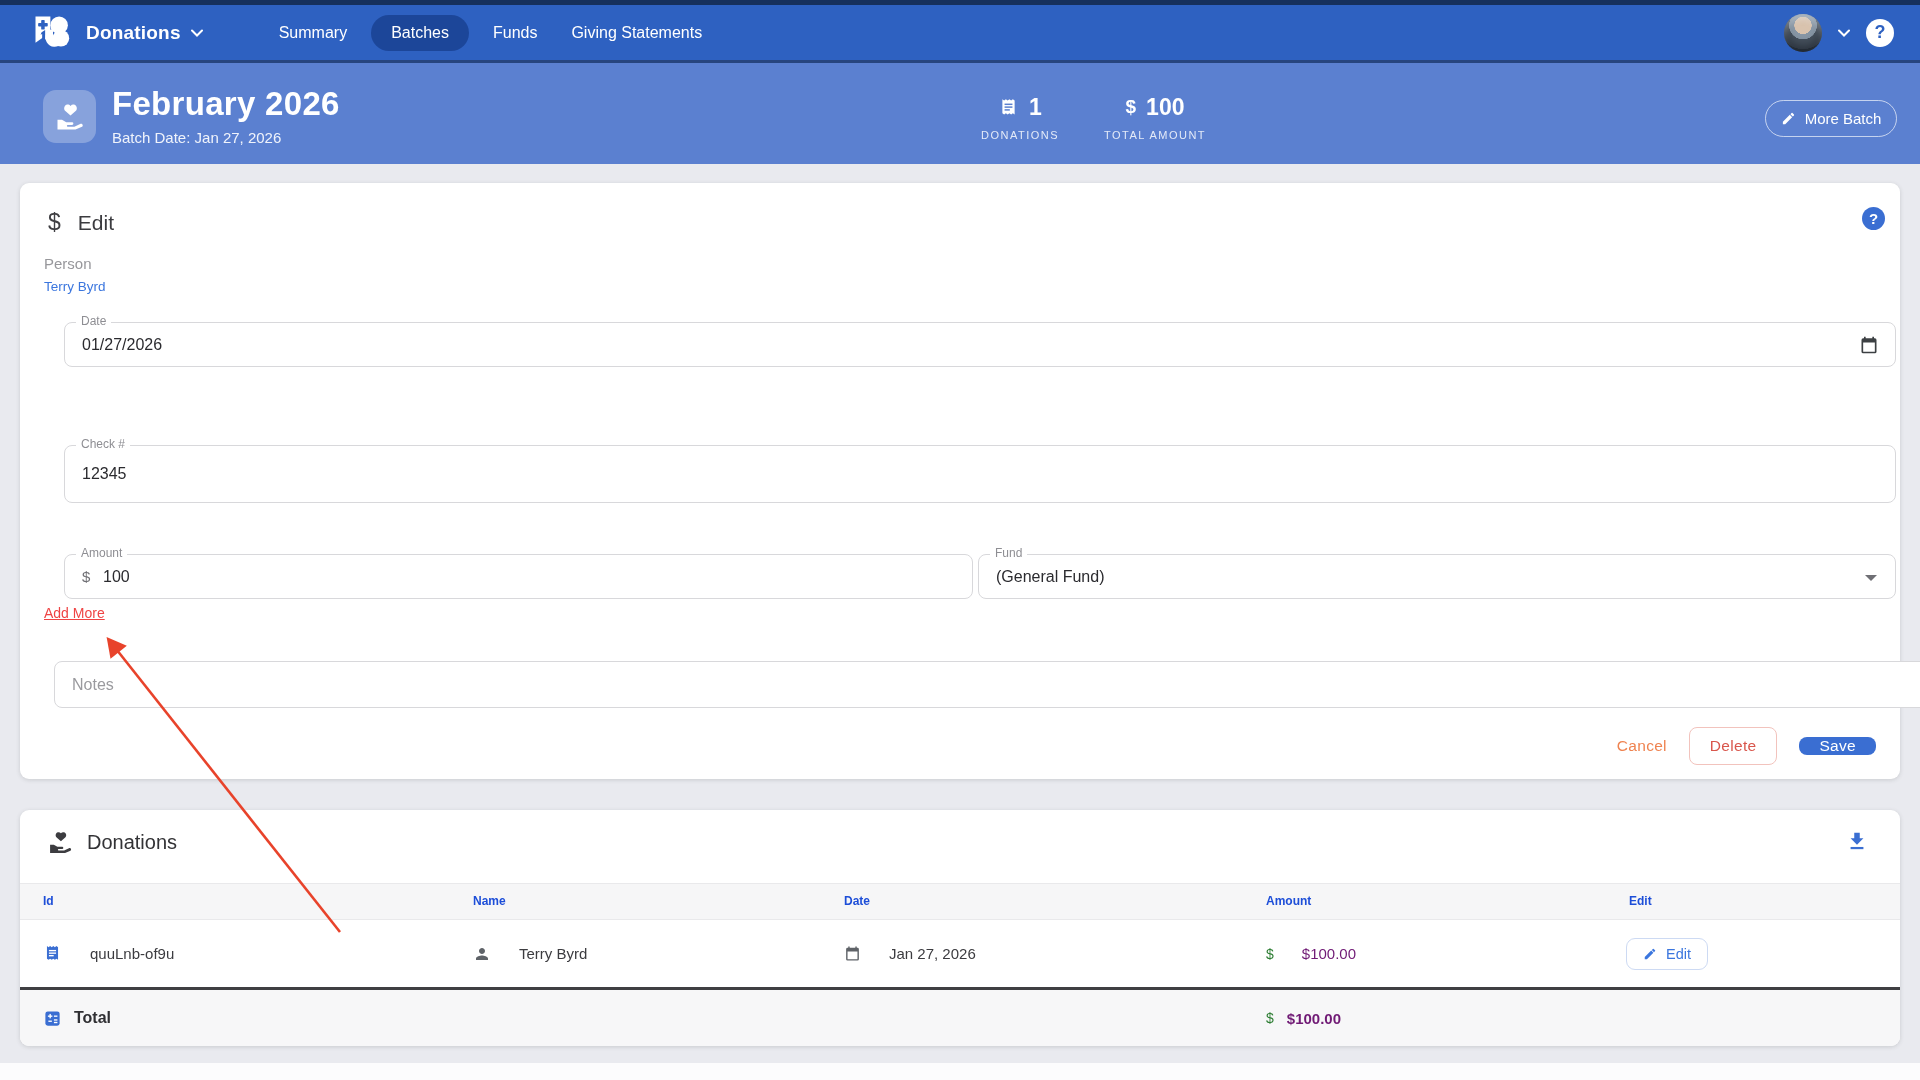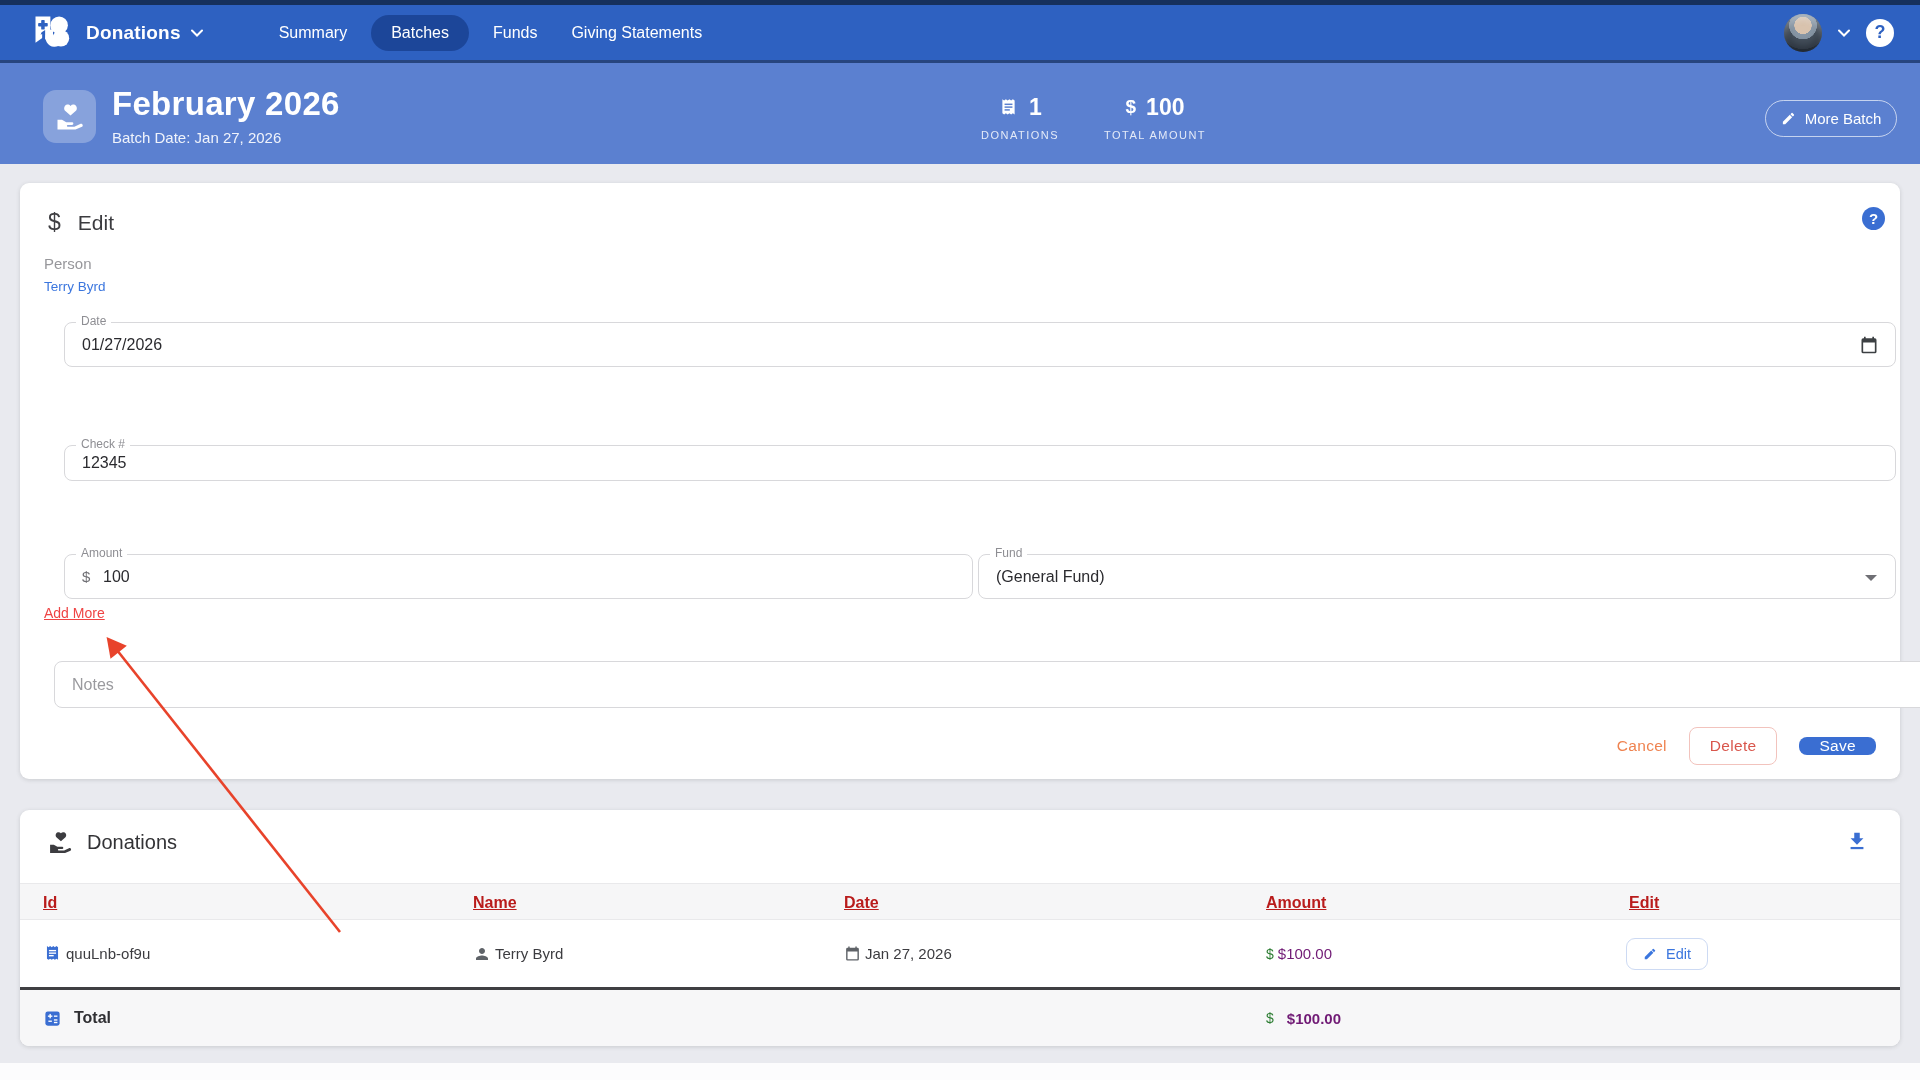--- a/index.html
+++ b/index.html
@@ -53,45 +53,45 @@
 
   .ofield { position:absolute; background:#fff; border:1px solid #d8d8db; border-radius:8px; }
   .flabel { position:absolute; top:-8px; left:11px; font-size:12px; color:#8e8e93; background:#fff; padding:0 5px; line-height:1.1; }
   .fvalue-input { position:absolute; left:17px; top:1px; height:calc(100% - 2px); width:calc(100% - 90px); border:none; outline:none; background:transparent; font-family:inherit; font-size:16px; color:#2b2b2f; }
   .select-value { position:absolute; left:17px; top:0; height:100%; display:flex; align-items:center; font-size:16px; color:#2b2b2f; }
   .caret { position:absolute; right:18px; top:50%; margin-top:-2px; width:0; height:0; border-left:6px solid transparent; border-right:6px solid transparent; border-top:6px solid #6f6f74; }
   .cal-icon { position:absolute; right:16px; top:50%; margin-top:-10px; width:20px; height:20px; cursor:pointer; }
 
   .f-date   { left:44px; top:139px; width:1832px; height:45px; }
   .f-method { left:44px; top:201px; width:1832px; height:45px; cursor:pointer; }
-  .f-check  { left:44px; top:262px; width:1832px; height:36px; }
+  .f-check  { left:44px; top:262px; width:1832px; height:58px; }
   .f-amount { left:44px; top:371px; width:909px; height:45px; }
   .f-fund   { left:958px; top:371px; width:918px; height:45px; cursor:pointer; }
   .amt-prefix { position:absolute; left:17px; top:0; height:100%; display:flex; align-items:center; font-size:15px; color:#6f6f74; }
   .f-amount .fvalue-input { left:38px; }
   .add-more { position:absolute; left:24px; top:422px; font-size:14px; color:#ef4444; text-decoration:underline; cursor:pointer; }
   .f-notes  { left:34px; top:478px; width:1916px; height:47px; }
   .notes-input { position:absolute; left:17px; top:1px; width:calc(100% - 40px); height:calc(100% - 2px); border:none; outline:none; background:transparent; font-family:inherit; font-size:16px; color:#2b2b2f; }
   .notes-input::placeholder { color:#9a9a9e; opacity:1; }
 
   .btn-row { position:absolute; right:24px; top:544px; display:flex; align-items:center; gap:22px; }
   .btn { font-family:inherit; font-size:15.5px; cursor:pointer; border:none; background:transparent; }
   .btn-cancel { color:#ef8350; font-weight:500; letter-spacing:.3px; }
   .btn-delete { color:#d9564c; font-weight:500; background:#fff; border:1px solid #f2c3bd; border-radius:8px; padding:9px 20px; letter-spacing:.3px; }
   .btn-save { color:#fff; font-weight:500; background:#3a6ed2; border-radius:8px; padding:0 20px; letter-spacing:.3px; }
 
   
   .dc-header { position:absolute; left:28px; top:20px; display:flex; align-items:center; gap:14px; }
   .dc-title { font-size:20px; color:#333336; }
   .dl-btn { position:absolute; right:32px; top:20px; width:22px; height:22px; cursor:pointer; }
   .tbl-head { position:absolute; left:0; top:73px; width:1880px; height:37px; background:#f6f6f7; border-top:1px solid #e9e9eb; border-bottom:1px solid #e9e9eb; }
-  .tbl-head span { position:absolute; top:10px; font-size:16px; font-weight:bold; color:#b91c1c;text-decoration:underline; }
+  .tbl-head span { position:absolute; top:10px; font-size:12px; font-weight:bold; color:#1d4ed8; }
   .col-id { left:23px; } .col-name { left:453px; } .col-date { left:824px; } .col-amount { left:1246px; } .col-edit { left:1609px; }
   .tbl-row { position:absolute; left:0; top:110px; width:1880px; height:67px; background:#fff; }
-  .cell { position:absolute; top:0; height:67px; display:flex; align-items:center; gap:4px; font-size:15px; color:#3c3c40; }
+  .cell { position:absolute; top:0; height:67px; display:flex; align-items:center; gap:28px; font-size:15px; color:#3c3c40; }
   .cell-id { left:23px; } .cell-name { left:453px; } .cell-date { left:824px; } .cell-amount { left:1246px; } .cell-edit { left:1606px; }
   .amt-green { color:#701a75; }
   .cur-green { color:#2d7d33; font-size:14px; }
   .row-edit-btn { display:flex; align-items:center; gap:9px; border:1px solid #cddaf3; border-radius:9px; background:#fff; color:#3b76de; font-size:14.5px; font-family:inherit; padding:7px 16px; cursor:pointer; }
   .tbl-divider { position:absolute; left:0; top:177px; width:1880px; height:3px; background:#3f3f42; }
   .tbl-total { position:absolute; left:0; top:180px; width:1880px; height:56px; background:#f7f7f8; border-radius:0 0 9px 9px; }
   .tcell { position:absolute; top:0; height:56px; display:flex; align-items:center; gap:12px; }
   .total-label { font-size:16px; font-weight:bold; color:#2f2f33; }
   .total-amt { font-size:15px; font-weight:bold; }
 

